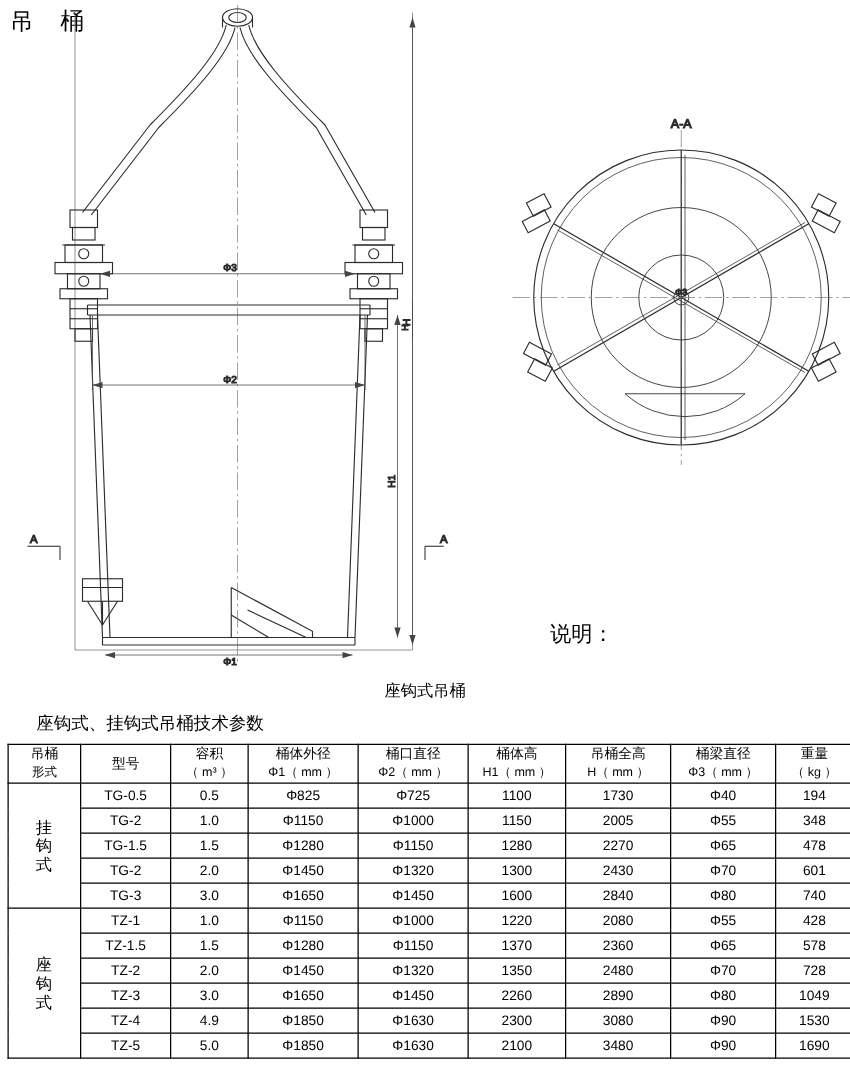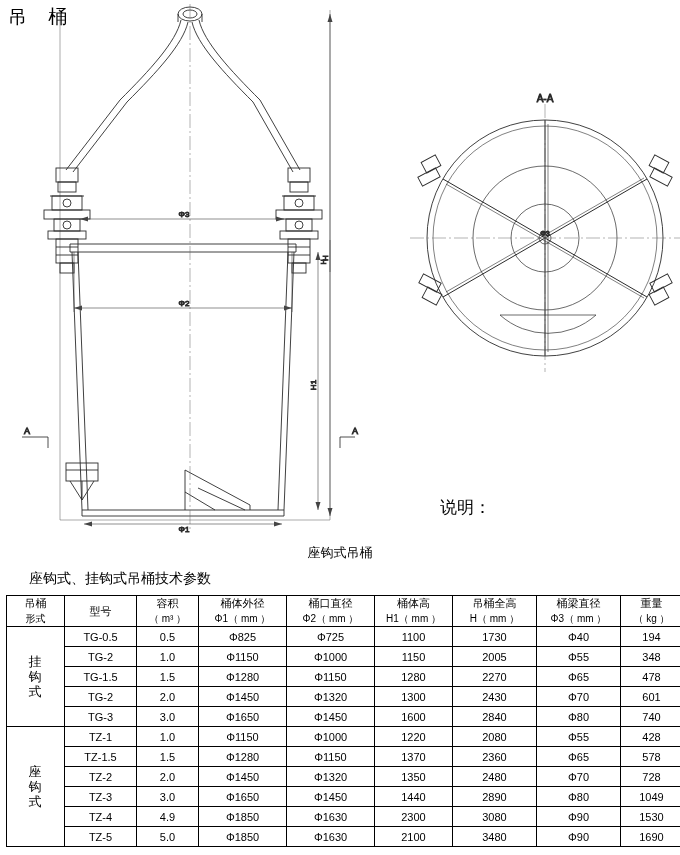--- a/index.html
+++ b/index.html
@@ -427,21 +427,21 @@
       <td>1350</td>
       <td>2480</td>
       <td>Φ70</td>
       <td>728</td>
     </tr>
     <tr>
       <td>TZ-3</td>
       <td>3.0</td>
       <td>Φ1650</td>
       <td>Φ1450</td>
-      <td>1440</td>
+      <td>2260</td>
       <td>2890</td>
       <td>Φ80</td>
       <td>1049</td>
     </tr>
     <tr>
       <td>TZ-4</td>
       <td>4.9</td>
       <td>Φ1850</td>
       <td>Φ1630</td>
       <td>2300</td>

